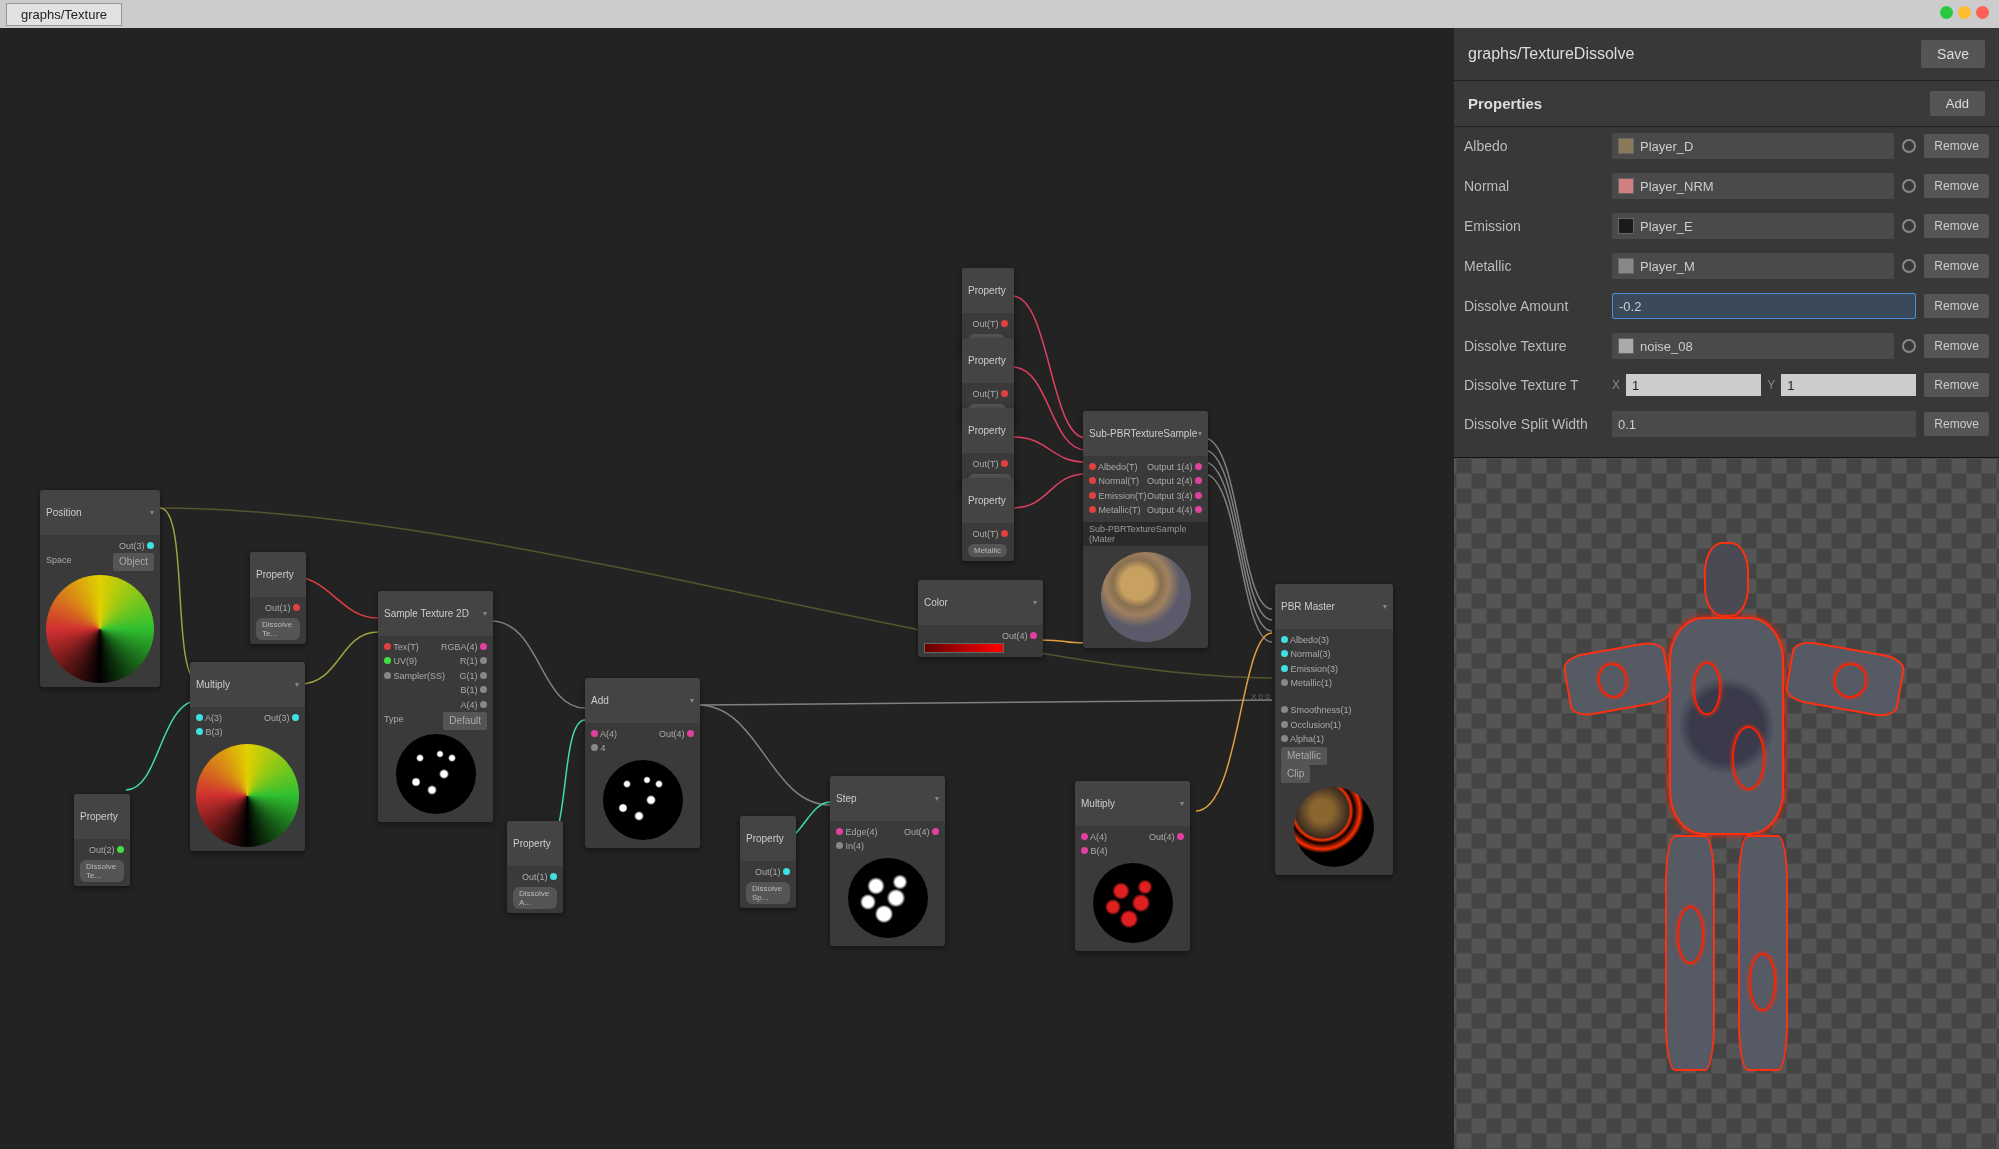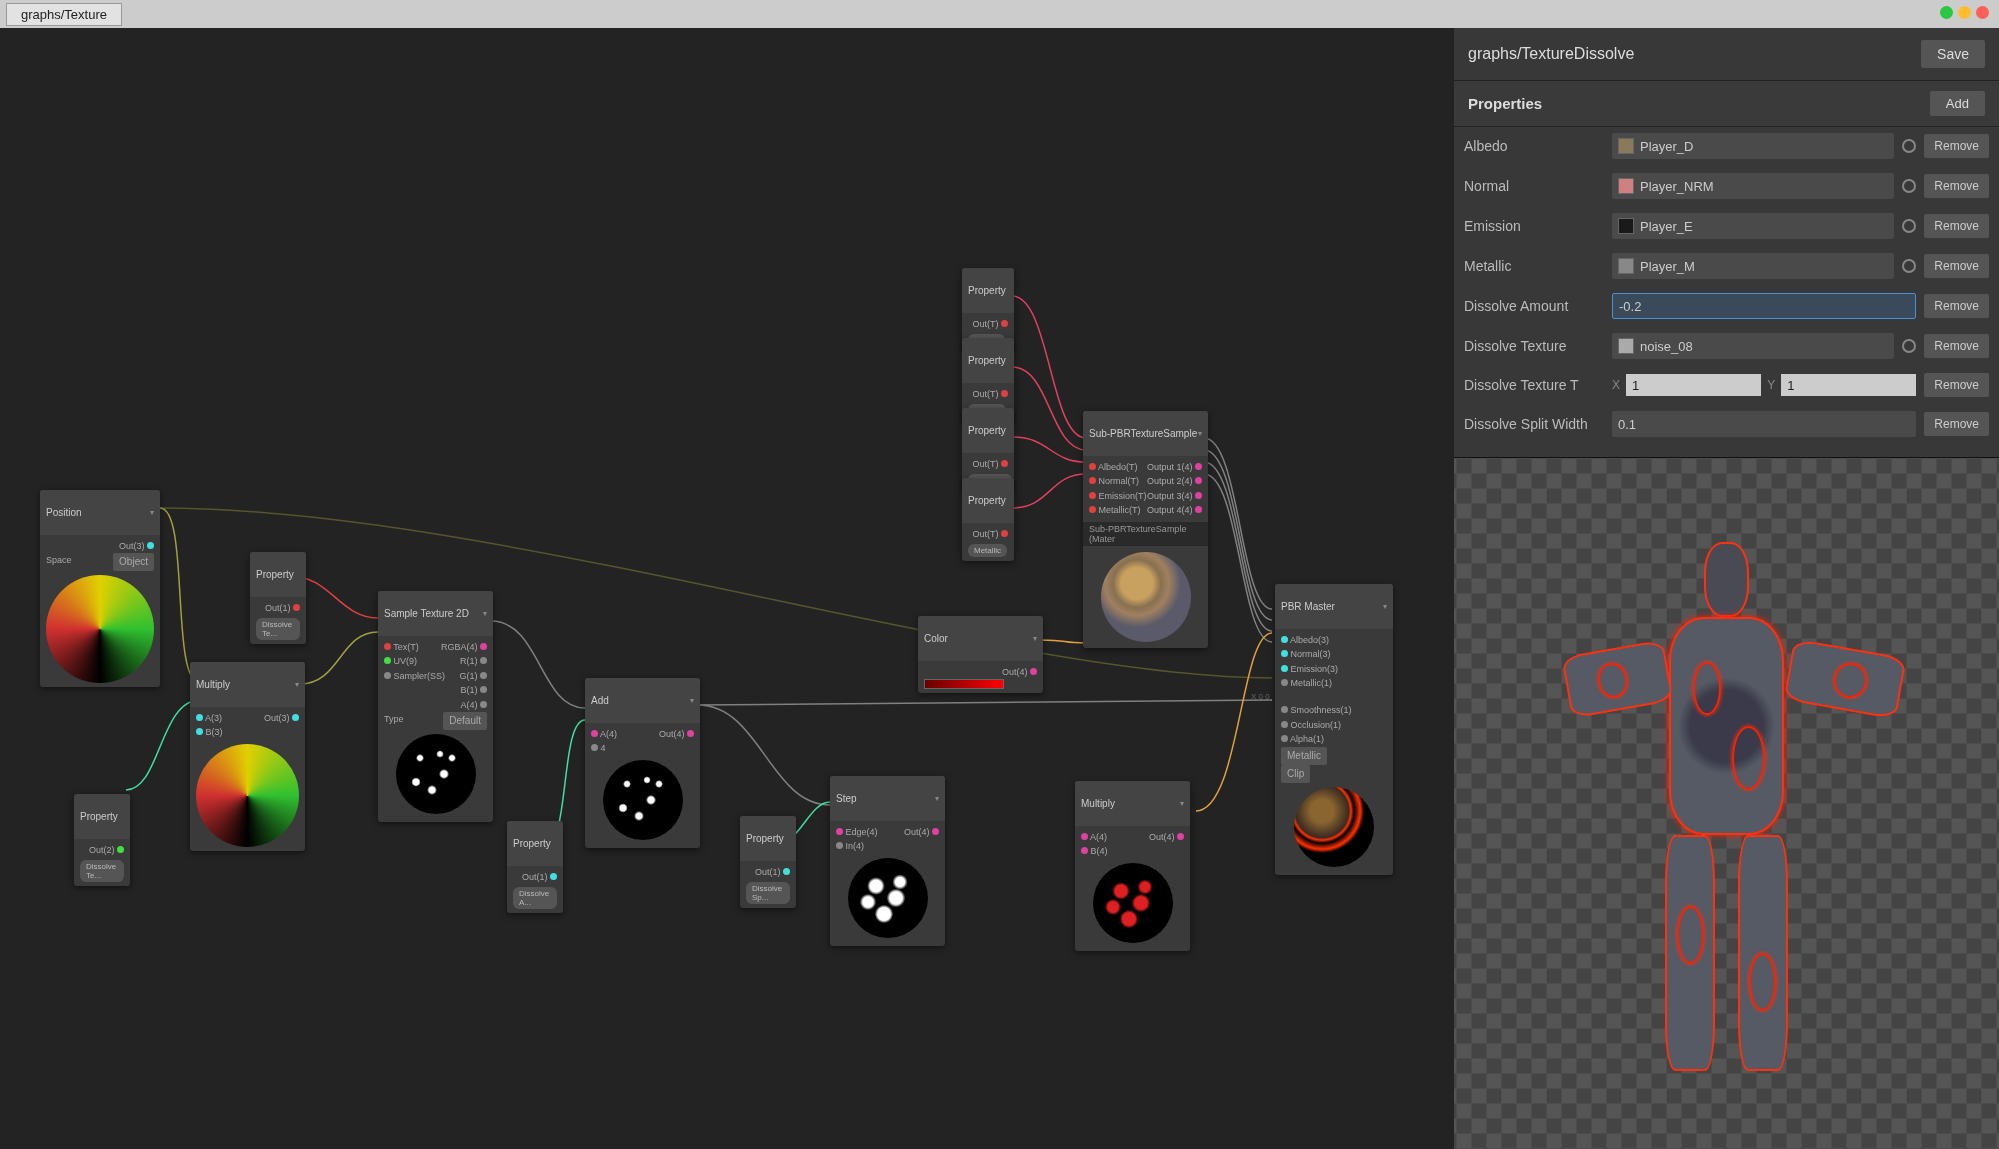--- a/index.html
+++ b/index.html
@@ -263,21 +263,21 @@
             <span><span class="port pink"></span> <span>Edge(4)</span></span>
             <span><span>Out(4)</span> <span class="port pink"></span></span>
           </div>
         <div class="node-row">
             <span><span class="port gray"></span> <span>In(4)</span></span>
           </div>
         <div class="preview-sphere sphere-bw" style="width:80px;height:80px;margin:4px auto"></div>
       </div>
     </div>
 
-    <div class="node" style="left:918px; top:588px; width:125px">
+    <div class="node" style="left:918px; top:552px; width:125px">
       <div class="node-header">
           <span>Color</span>
           <span class="chevron">▾</span>
         </div>
       <div class="node-body">
         <div class="node-row">
             <span></span>
             <span><span>Out(4)</span> <span class="port pink"></span></span>
           </div>
         <div class="color-slot"></div>

